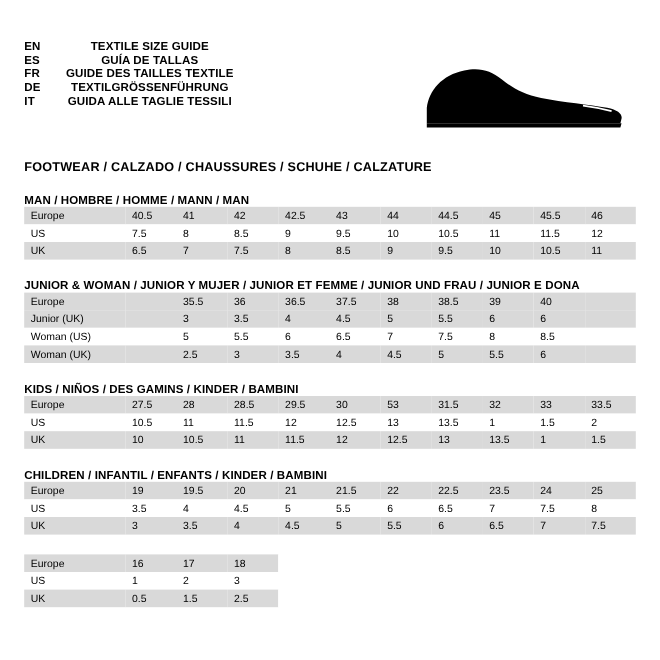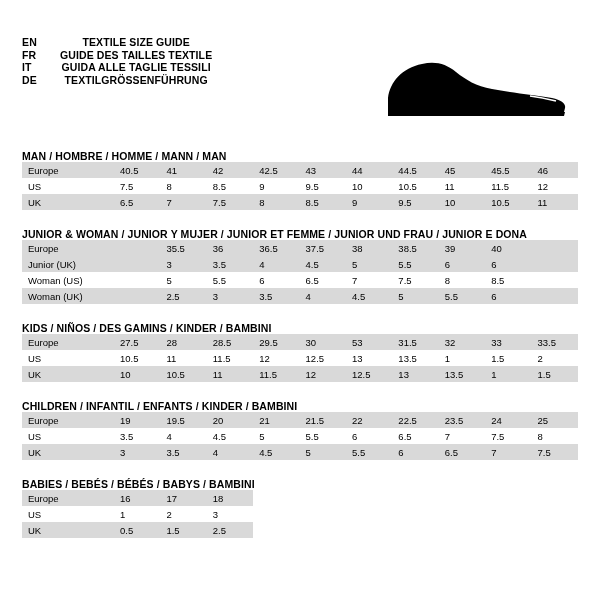--- a/index.html
+++ b/index.html
@@ -105,42 +105,47 @@
 <div class="page">
 
   <div class="header">
     <table class="lang-table">
       <tbody>
         <tr>
           <td class="lang-code">EN</td>
           <td class="lang-text">TEXTILE SIZE GUIDE</td>
         </tr>
         <tr>
+          <td class="lang-code">ES</td>
+          <td class="lang-text">GUÍA DE TALLAS</td>
+        </tr>
+        <tr>
           <td class="lang-code">FR</td>
           <td class="lang-text">GUIDE DES TAILLES TEXTILE</td>
         </tr>
         <tr>
+          <td class="lang-code">DE</td>
+          <td class="lang-text">TEXTILGRÖSSENFÜHRUNG</td>
+        </tr>
+        <tr>
           <td class="lang-code">IT</td>
           <td class="lang-text">GUIDA ALLE TAGLIE TESSILI</td>
-        </tr>
-        <tr>
-          <td class="lang-code">DE</td>
-          <td class="lang-text">TEXTILGRÖSSENFÜHRUNG</td>
         </tr>
       </tbody>
     </table>
 
     <svg class="shoe-art" viewBox="0 0 190 66">
       <path d="M8 46 C10 30 22 16 42 12 C56 9 66 12 76 20 C86 28 96 34 112 37
                C132 41 156 43 172 46 C182 48 186 52 185 56 L184 60 L8 60 Z" fill="#000000"></path>
       <path d="M8 60 L185 60 L184 64 L8 64 Z" fill="#000000"></path>
       <path d="M150 44 C158 45 168 47 176 49" stroke="#ffffff" stroke-width="1.6" fill="none"></path>
     </svg>
   </div>
 
+  <div class="footwear-title">FOOTWEAR / CALZADO / CHAUSSURES / SCHUHE / CALZATURE</div>
 
   <div class="section">
     <div class="section-title">MAN / HOMBRE / HOMME / MANN / MAN</div>
     <table class="size-table">
       <tbody>
         <tr class="shaded">
           <td class="rowlabel">Europe</td>
           <td>40.5</td>
           <td>41</td>
           <td>42</td>
@@ -330,21 +335,20 @@
           <td>6</td>
           <td>6.5</td>
           <td>7</td>
           <td>7.5</td>
         </tr>
       </tbody>
     </table>
   </div>
 
   <div class="section">
-    <div class="section-title">BABIES / BEBÉS / BÉBÉS / BABYS / BAMBINI</div>
     <table class="size-table babies">
       <tbody>
         <tr class="shaded">
           <td class="rowlabel">Europe</td>
           <td>16</td>
           <td>17</td>
           <td>18</td>
           <td class="empty"></td>
           <td class="empty"></td>
           <td class="empty"></td>

